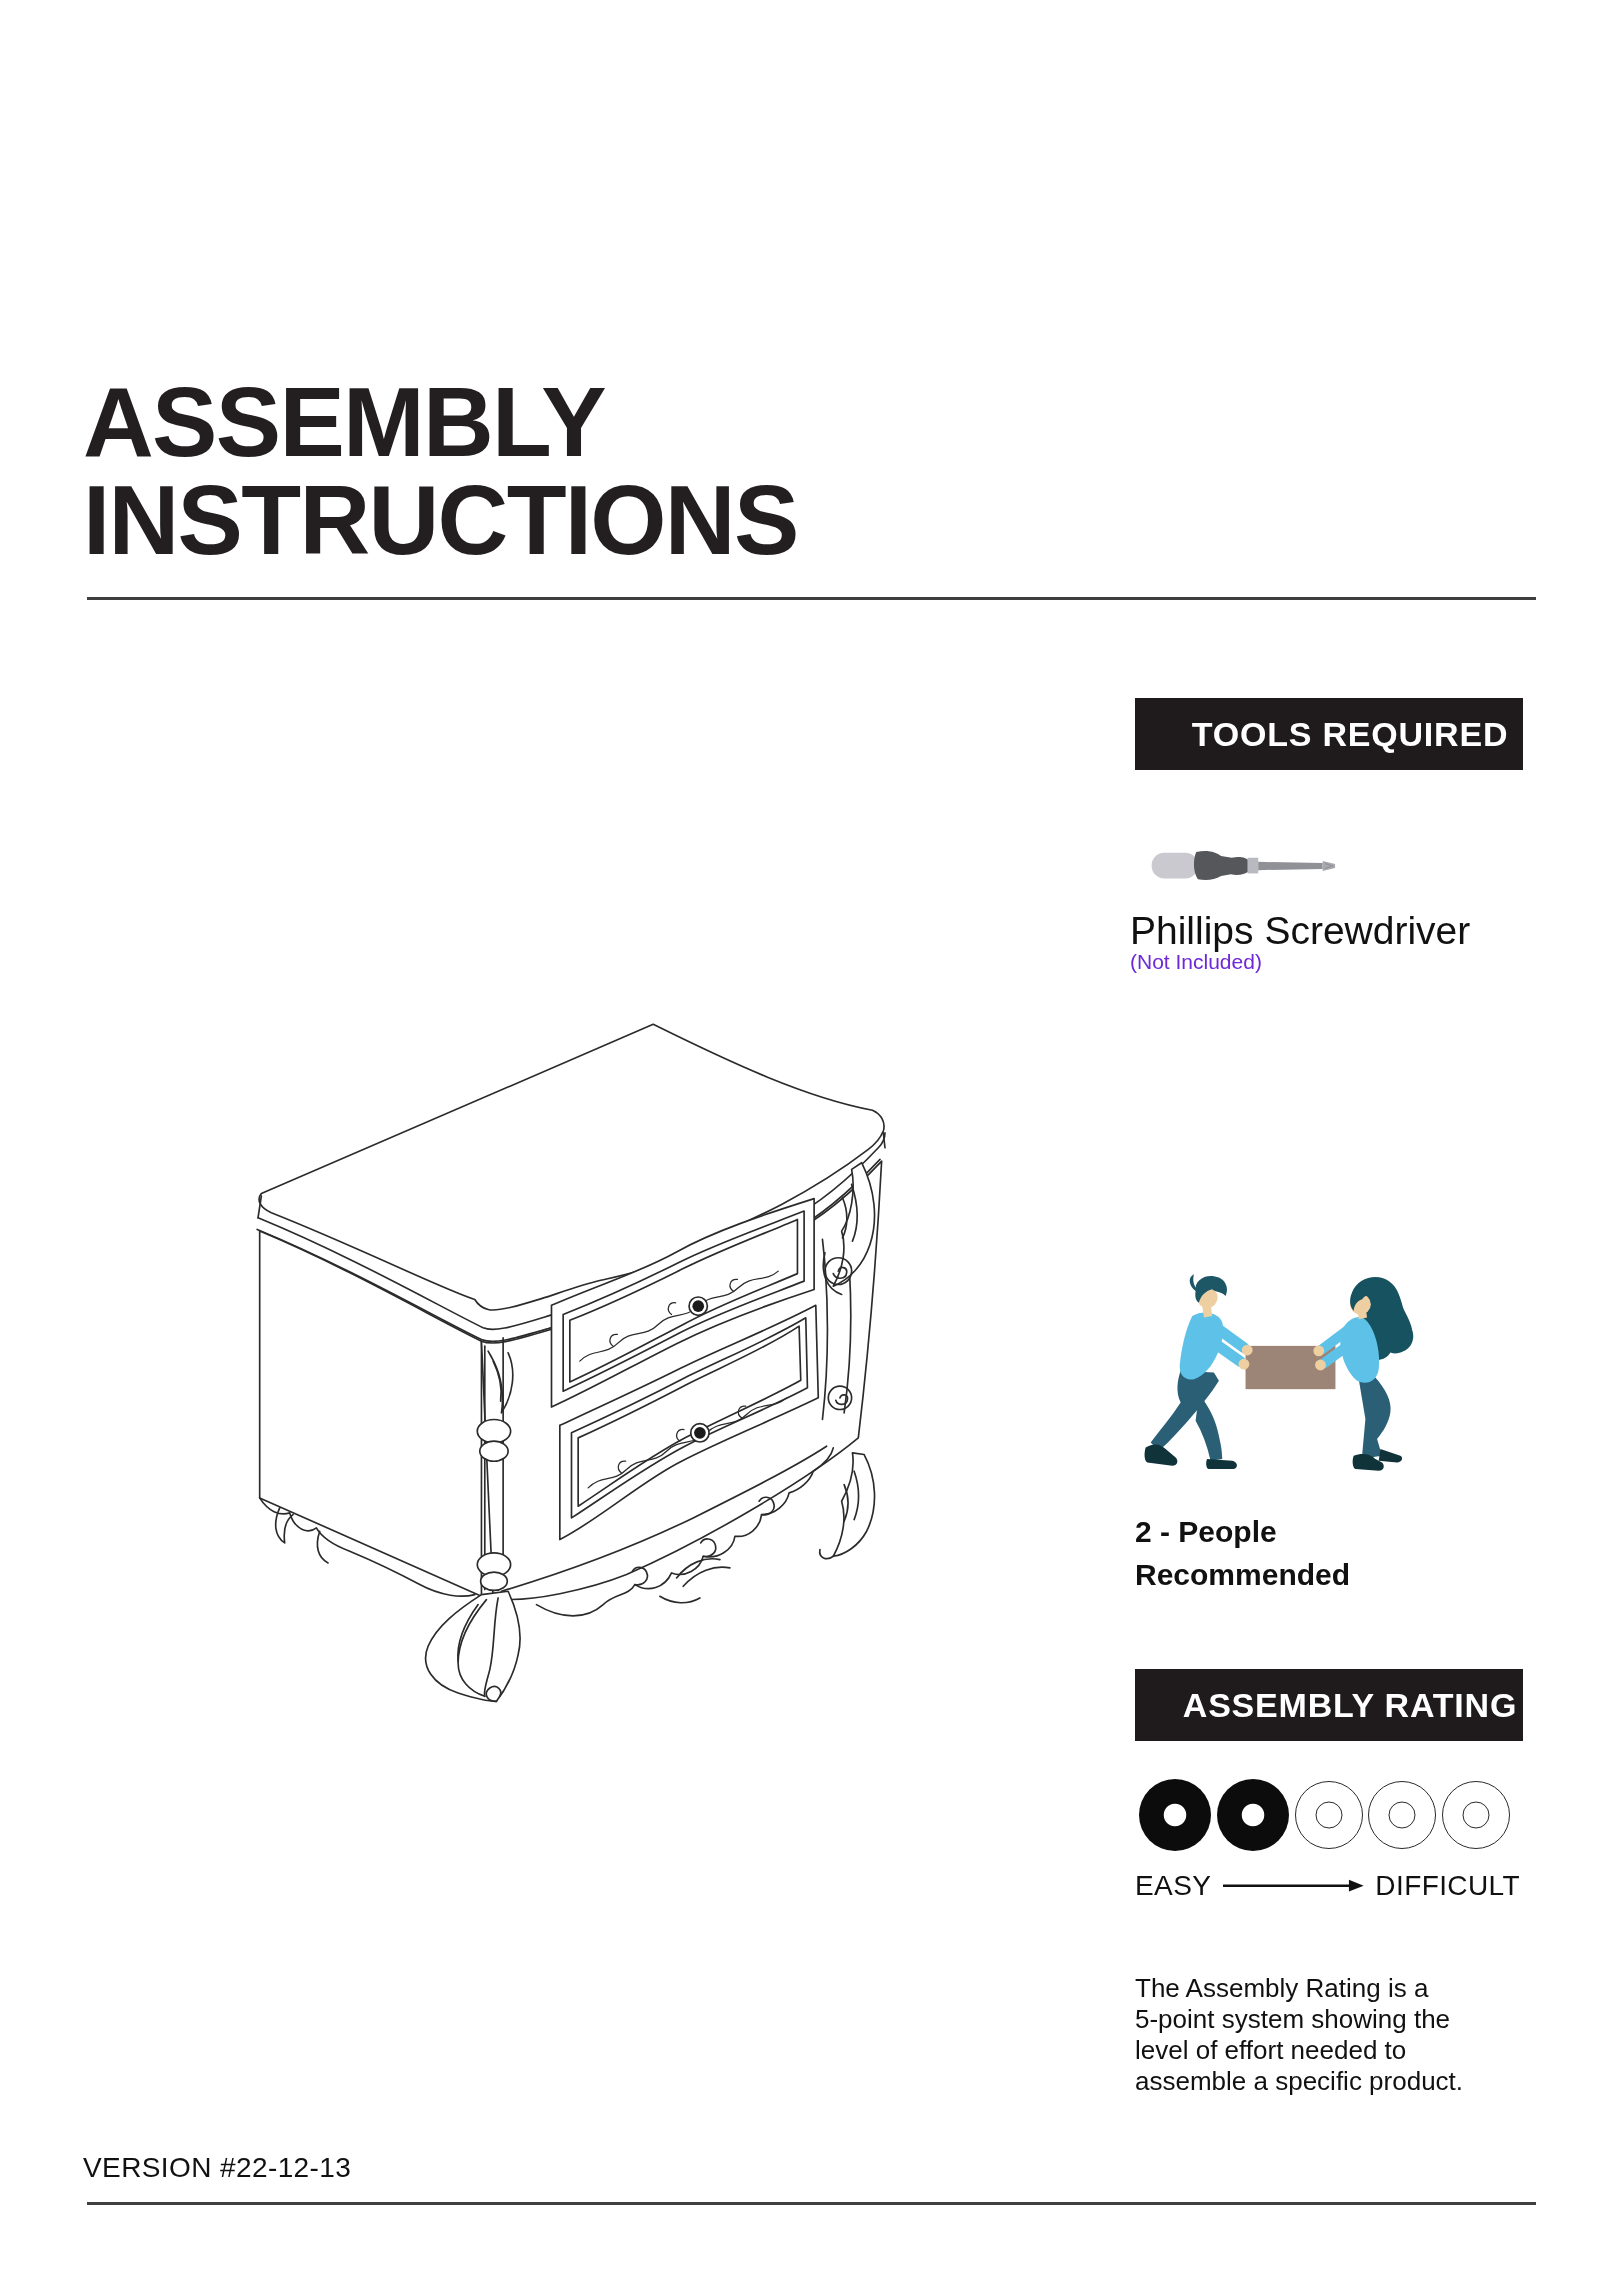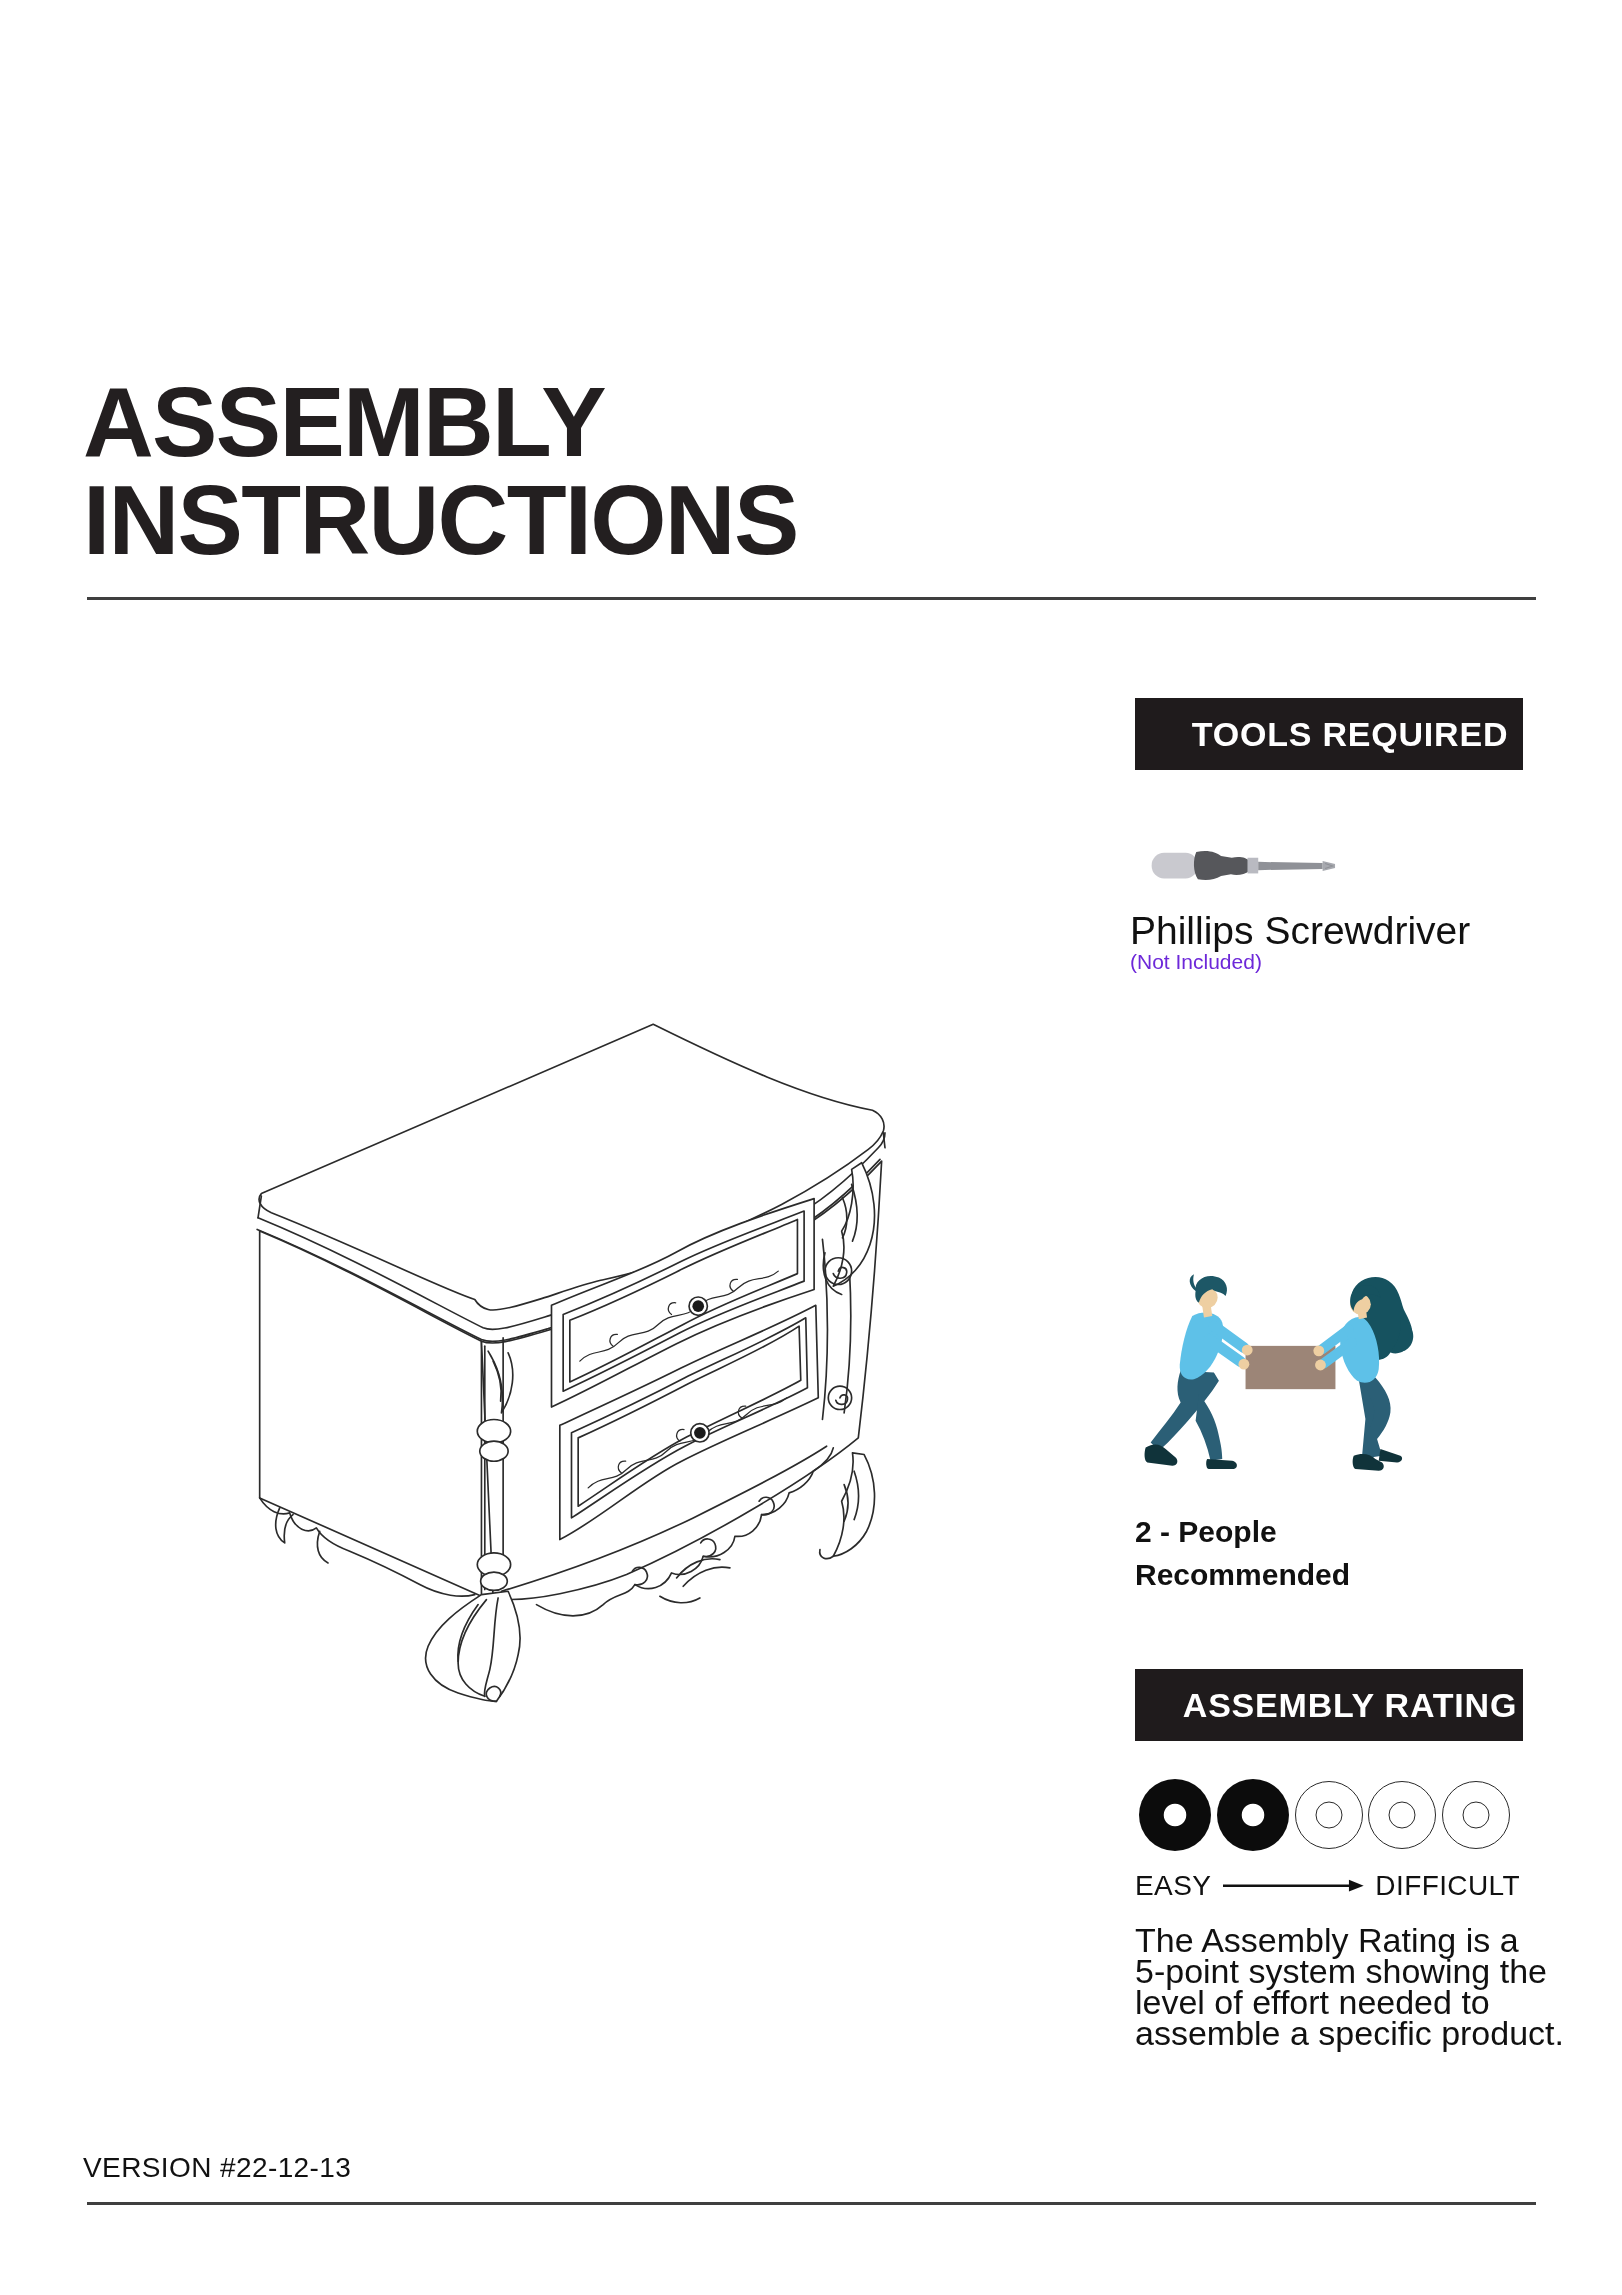--- a/index.html
+++ b/index.html
@@ -49,21 +49,21 @@
     content:""; position:absolute; left:50%; top:50%; width:25px; height:25px;
     border:1.7px solid #2a2a2a; border-radius:50%; transform:translate(-50%,-50%);
   }
 
   .scale-row {
     left:1135px; top:1870px; width:385px; display:flex; align-items:center;
     justify-content:space-between; font-size:28px; letter-spacing:0.4px; color:#111;
   }
   .scale-arrow { flex:1; margin:0 11.7px; height:13.3px; }
 
-  .rating-desc { left:1135px; top:1925px; font-size:34px; line-height:31px; color:#111; }
+  .rating-desc { left:1135px; top:1973px; font-size:26px; line-height:31px; color:#111; }
 
   .version { left:83px; top:2152px; font-size:28px; letter-spacing:0.4px; color:#111; }
 
   svg { display:block; width:100%; height:100%; }
 </style>
 </head>
 <body>
 
 <div class="page">
 

